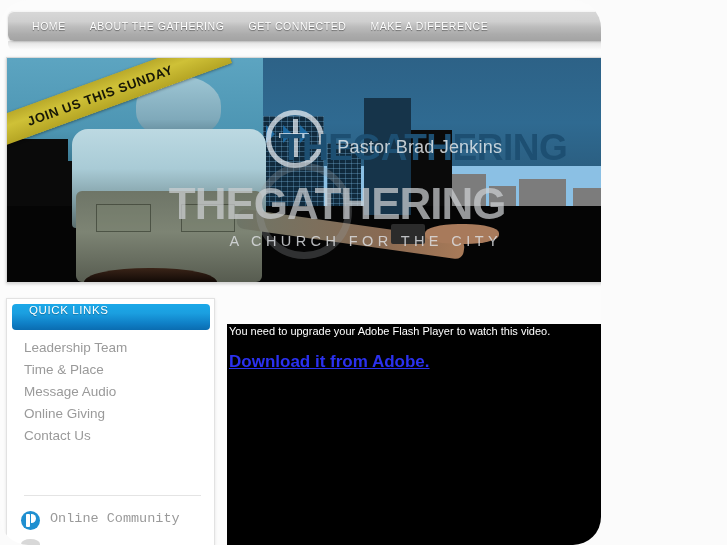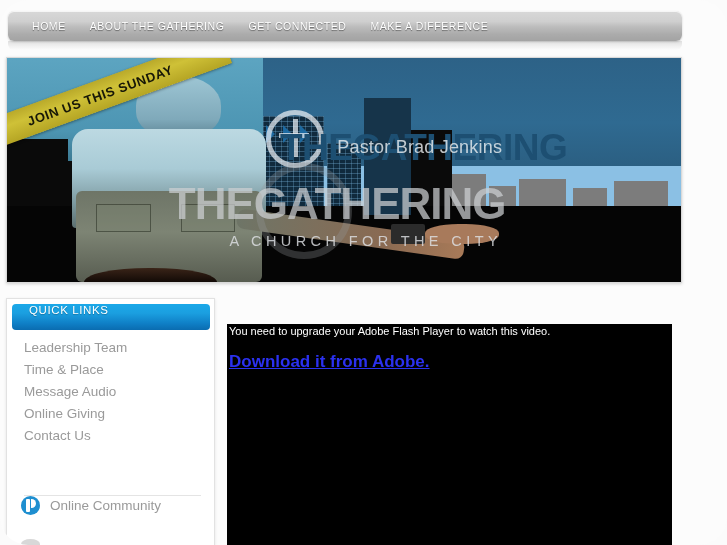--- a/index.html
+++ b/index.html
@@ -9,21 +9,21 @@
   }
   body {
     width: 727px;
     height: 545px;
     overflow: hidden;
     font-family: "Liberation Sans", sans-serif;
     background: #fbfbfb;
   }
   #page {
     position: relative;
-    width: 727px;
+    width: 601px;
     height: 545px;
     background: #fcfcfc;
     overflow: hidden;
     border-radius: 28px;
   }
 
   
   #nav-wrap {
     position: absolute;
     left: 8px;
@@ -312,24 +312,24 @@
     white-space: nowrap;
   }
   #ql-divider {
     position: absolute;
     left: 17px; top: 196px;
     width: 177px; height: 1px;
     background: #e4e4e4;
   }
   #oc-row {
     position: absolute;
-    left: 14px; top: 197px;
+    left: 14px; top: 212px;
     display: flex;
-    align-items: center;
     cursor: pointer;
+    font-family: Liberation Mono, monospace;
   }
   #oc-icon {
     width: 19px; height: 19px;
     border-radius: 50%;
     background: #1f8fd0;
     position: relative;
     flex: 0 0 auto;
   }
   #oc-icon::before {
     content: "";

